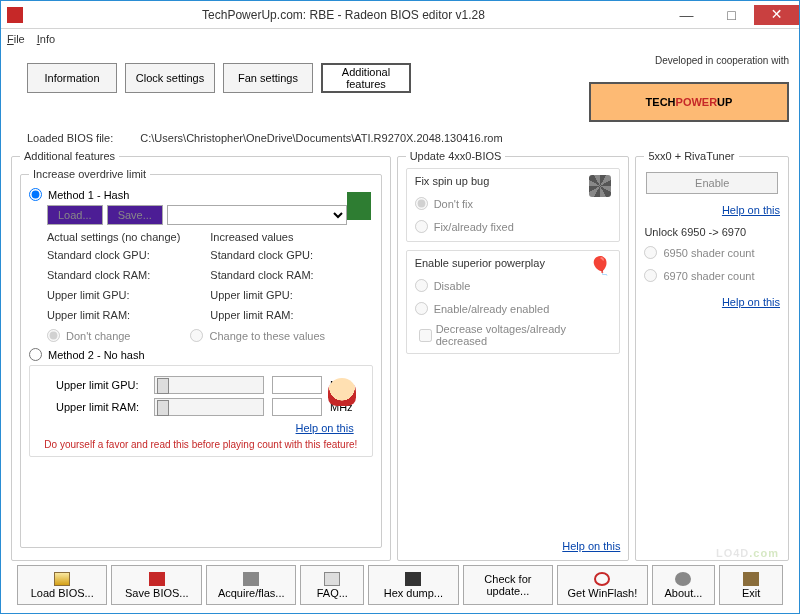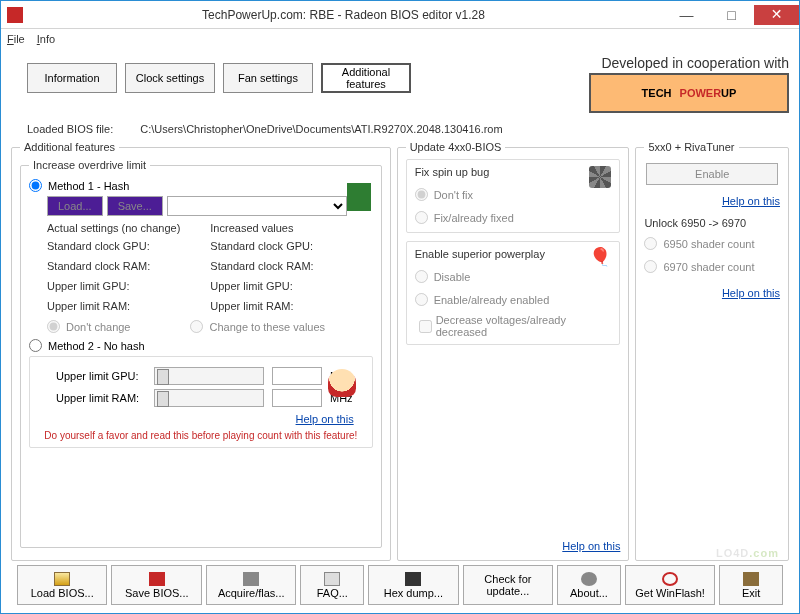--- a/index.html
+++ b/index.html
@@ -14,23 +14,23 @@
 .ctrl-close { background: #c94040; color: #fff; }
 .menubar { height: 20px; padding-left: 6px; display: flex; align-items: center; gap: 12px; color: #333; }
 .menubar span { text-decoration: underline; text-decoration-color: transparent; }
 .menubar span:first-letter { text-decoration: underline; }
 .content { flex: 1; padding: 6px 10px 4px 10px; display: flex; flex-direction: column; }
 .toprow { display: flex; align-items: flex-start; }
 .tabs { display: flex; gap: 8px; padding: 8px 0 4px 16px; }
 .tab-btn { width: 90px; height: 30px; border: 1px solid #888; background: #f4f4f4; cursor: pointer; }
 .tab-btn.active { border: 2px solid #555; background: #fff; font-weight: normal; }
 .coop { margin-left: auto; text-align: right; }
-.coop-label { font-size: 14px; color: #333; margin-bottom: 2px; }
+.coop-label { font-size: 10px; color: #333; margin-bottom: 16px; }
 .tpu-logo { border: 2px solid #555; width: 200px; height: 40px; background: #fdba74; display: flex; align-items: center; justify-content: center; font-weight: bold; font-size: 16px; letter-spacing: 0; }
-.tpu-logo b { color: #c62828; padding-left: 8px; }
+.tpu-logo b { color: #c62828; }
 .loaded-row { margin: 10px 0 6px 16px; color: #333; }
 .loaded-row .path { margin-left: 24px; }
 .main-panels { display: flex; gap: 6px; flex: 1; }
 fieldset { border: 1px solid #ccc; border-radius: 2px; margin: 0; padding: 6px 8px 8px 8px; }
 legend { padding: 0 4px; color: #333; }
 .fs-additional { flex: 1.6; display: flex; flex-direction: column; }
 .fs-overdrive { flex: 1; margin-bottom: 4px; position: relative; }
 .radio-row { display: flex; align-items: center; gap: 4px; margin: 2px 0; }
 .radio-row input { margin: 0 2px 0 0; }
 .ls-row { display: flex; gap: 4px; margin: 4px 0 6px 18px; align-items: center; }
@@ -263,28 +263,28 @@
           <span class="ico ico-doc"></span>
           <span>FAQ...</span>
         </button>
       <button class="bbtn">
           <span class="ico ico-hex"></span>
           <span>Hex dump...</span>
         </button>
       <button class="bbtn">
           <span>Check for update...</span>
         </button>
+      <button class="bbtn">
+          <span class="ico ico-pwr"></span>
+          <span>Get WinFlash!</span>
+        </button>
       <button class="bbtn narrow">
           <span class="ico ico-about"></span>
           <span>About...</span>
         </button>
-      <button class="bbtn">
-          <span class="ico ico-pwr"></span>
-          <span>Get WinFlash!</span>
-        </button>
       <button class="bbtn narrow">
           <span class="ico ico-exit"></span>
           <span>Exit</span>
         </button>
     </div>
 
     <div class="watermark">
       <span>LO4D</span><span class="dot">.com</span>
     </div>
   </div>

